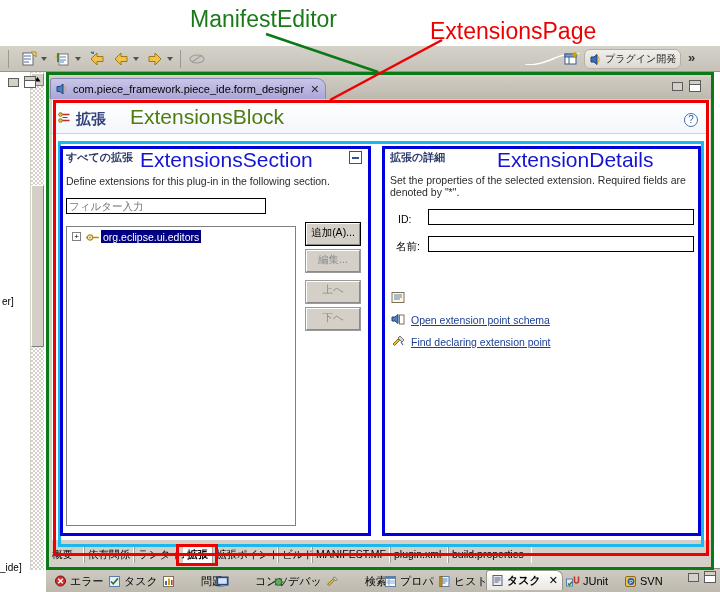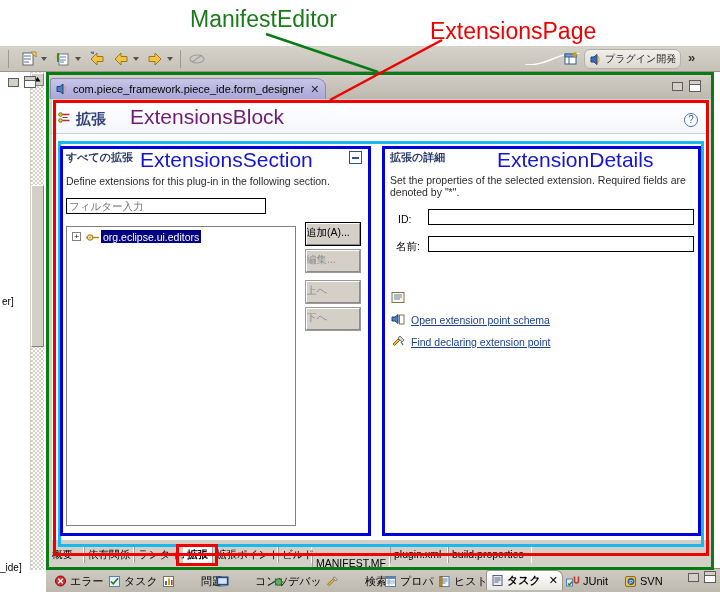--- a/index.html
+++ b/index.html
@@ -135,21 +135,21 @@
   #tree-node-ico{left:86px;top:233px;width:13px;height:8px;}
   #tree-label{
     left:101px;top:230px;height:13px;background:#000080;color:#ffffff;
     font-size:10.5px;padding:1px 2px;box-sizing:border-box;white-space:nowrap;
   }
 
   
   .btn{
     position:absolute;left:305px;width:56px;height:24px;
     background:#d4d0c8;border:1px solid #000;
-    box-sizing:border-box;font-size:10.5px;text-align:left;line-height:18px;
+    box-sizing:border-box;font-size:10.5px;text-align:center;line-height:18px;
     color:#000;white-space:nowrap;
   }
   .btn.disabled{color:#8c8c8c;border-color:#9a9a9a;}
   .btn::after{
     content:"";position:absolute;left:0;top:0;right:0;bottom:0;
     border:1px solid #fff;border-right-color:#8a8a8a;border-bottom-color:#8a8a8a;
   }
 
   
   .fld-label{position:absolute;font-size:10.5px;color:#000;}
@@ -199,21 +199,21 @@
   
   .annbox{position:absolute;box-sizing:border-box;pointer-events:none;}
   #box-manifest{left:46px;top:72px;width:668px;height:498px;border:3px solid #0a7a16;}
   #box-extpage{left:53px;top:100px;width:656px;height:456px;border:3px solid #ee0000;}
   #box-block{left:58px;top:141px;width:646px;height:406px;border:3px solid #1bb8ef;}
   #box-section{left:60px;top:146px;width:311px;height:390px;border:3px solid #0000dd;}
   #box-details{left:382px;top:146px;width:319px;height:390px;border:3px solid #0000dd;}
   #box-tab-ext{left:176px;top:544px;width:42px;height:22px;border:3px solid #ee0000;}
 
   .annlabel{position:absolute;white-space:nowrap;pointer-events:none;}
-  #lbl-block{left:130px;top:105px;font-size:21px;color:#701a75;}
+  #lbl-block{left:130px;top:105px;font-size:21px;color:#4d7c0f;}
   #lbl-section{left:140px;top:148px;font-size:21px;color:#1414d2;}
   #lbl-details{left:497px;top:148px;font-size:21px;color:#1414d2;}
 
   svg{display:block;}
 </style>
 </head>
 <body>
 
 <div class="abs" id="left-stub-inner"></div>
 <div class="abs" id="left-scroll"></div>
@@ -339,21 +339,21 @@
   <svg width="13" height="9" viewBox="0 0 13 9">
     <circle cx="4" cy="4.5" r="2.6" fill="none" stroke="#b58a1a" stroke-width="1.3"></circle>
     <circle cx="4" cy="4.5" r="0.9" fill="#b58a1a"></circle>
     <path d="M0 4.5h1.2M6.8 4.5h6" stroke="#b58a1a" stroke-width="1.3"></path>
   </svg>
 </div>
 <div class="abs" id="tree-label">org.eclipse.ui.editors</div>
 
 <div class="btn" style="top:222px;">追加(A)...</div>
 <div class="btn disabled" style="top:249px;">編集...</div>
-<div class="btn disabled" style="top:280px;">上へ</div>
+<div class="btn disabled" style="top:280px;font-family:Liberation Mono, monospace;">上へ</div>
 <div class="btn disabled" style="top:307px;">下へ</div>
 
 <div class="section" id="sec-right"></div>
 <div class="sec-title" style="left:390px;top:150px;">拡張の詳細</div>
 <div class="sec-desc" style="left:390px;top:174px;width:300px;">Set the properties of the selected extension. Required fields are denoted by "*".</div>
 
 <div class="fld-label" style="left:398px;top:213px;">ID:</div>
 <input class="fld-input" style="left: 428px; top: 209px; width: 266px;">
 <div class="fld-label" style="left:396px;top:240px;">名前:</div>
 <input class="fld-input" style="left: 428px; top: 236px; width: 266px;">
@@ -386,21 +386,21 @@
   <span class="link-txt">Find declaring extension point</span>
 </div>
 
 <div class="abs" id="page-tabs"></div>
 <div class="ptab" style="left:48px;width:36px;">概要</div>
 <div class="ptab" style="left:84px;width:50px;">依存関係</div>
 <div class="ptab" style="left:134px;width:50px;">ランタイム</div>
 <div class="ptab active" style="left:184px;width:28px;">拡張</div>
 <div class="ptab" style="left:212px;width:66px;">拡張ポイント</div>
 <div class="ptab" style="left:278px;width:34px;">ビルド</div>
-<div class="ptab" style="left:312px;width:78px;margin-top:9px;">MANIFEST.MF</div>
+<div class="ptab" style="left:312px;width:78px;">MANIFEST.MF</div>
 <div class="ptab" style="left:390px;width:58px;">plugin.xml</div>
 <div class="ptab" style="left:448px;width:84px;">build.properties</div>
 
 <div class="abs" id="view-bar"></div>
 
 <div class="vtab" style="left:50px;">
   <span>
     <svg width="13" height="13" viewBox="0 0 13 13">
         <circle cx="6.5" cy="6" r="5" fill="#d32d2d" stroke="#7d1212"></circle>
         <path d="M4.2 3.7l4.6 4.6M8.8 3.7l-4.6 4.6" stroke="#fff" stroke-width="1.4"></path>

